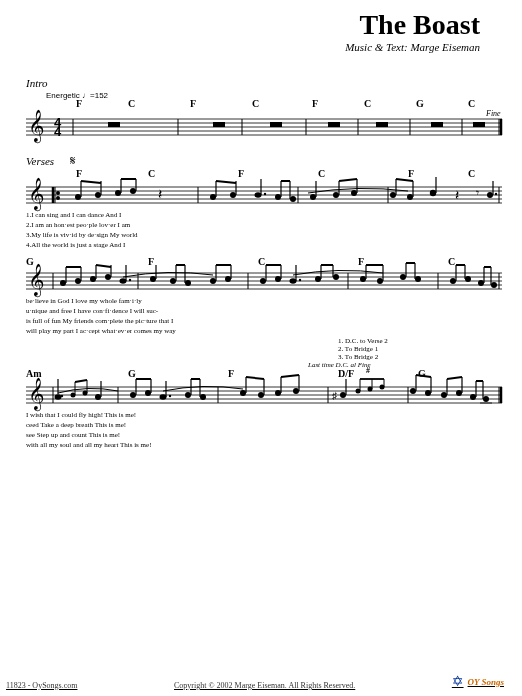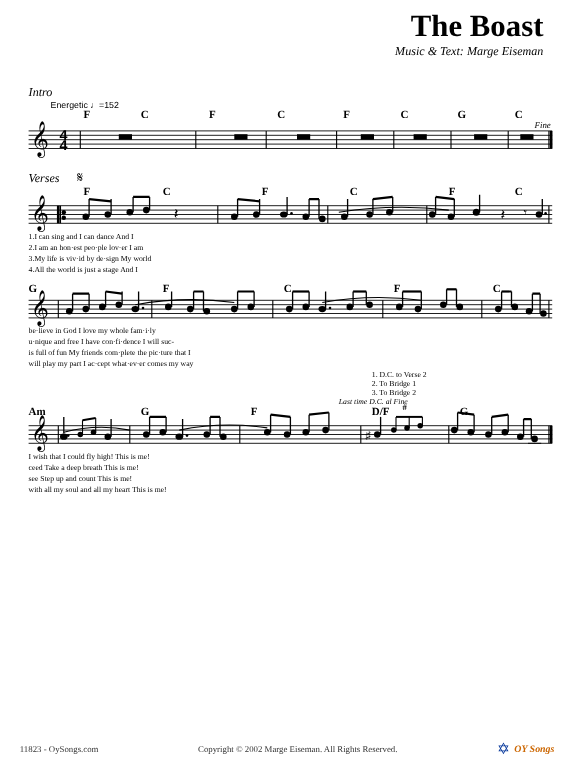--- a/index.html
+++ b/index.html
@@ -10,21 +10,21 @@
       font-family: 'Times New Roman', Times, serif;
       overflow: hidden;
       position: relative;
     }
 
     .page {
       width: 522px;
       height: 696px;
       background: #fff;
       position: relative;
-      padding: 10px 18px 8px 18px;
+      padding: 10px 32px 8px 18px;
     }
 
     
     .title-area {
       text-align: right;
       padding-right: 10px;
       margin-bottom: 2px;
     }
     .song-title {
       font-size: 28px;
@@ -46,25 +46,26 @@
     }
 
     svg {
       display: block;
     }
 
     
     .footer {
       position: absolute;
       bottom: 6px;
-      left: 18px;
+      left: 6px;
       right: 18px;
       display: flex;
       justify-content: space-between;
-      align-items: center;
+      align-items: flex-end;
+      text-decoration: underline;
     }
     .footer-left {
       font-size: 8px;
       color: #333;
     }
     .footer-center {
       font-size: 8px;
       color: #333;
       text-align: center;
       flex: 1;

